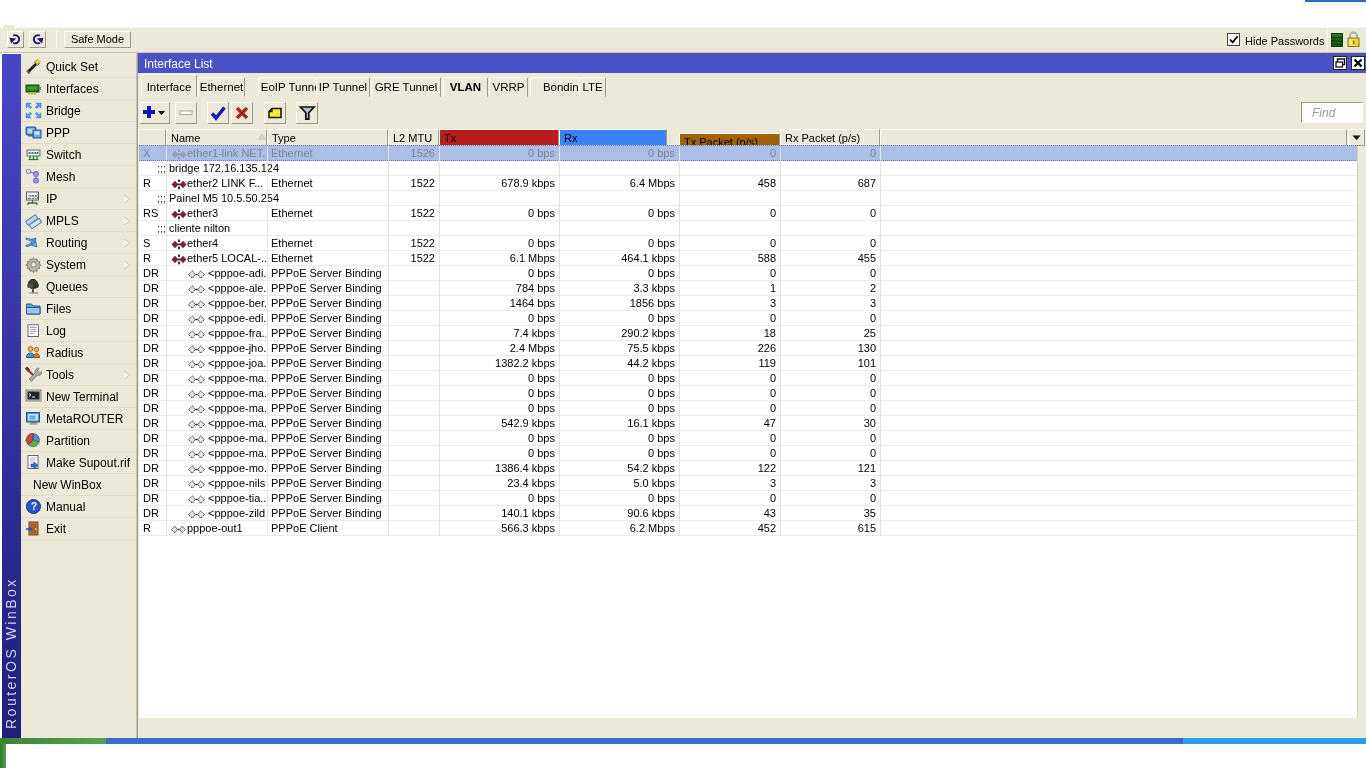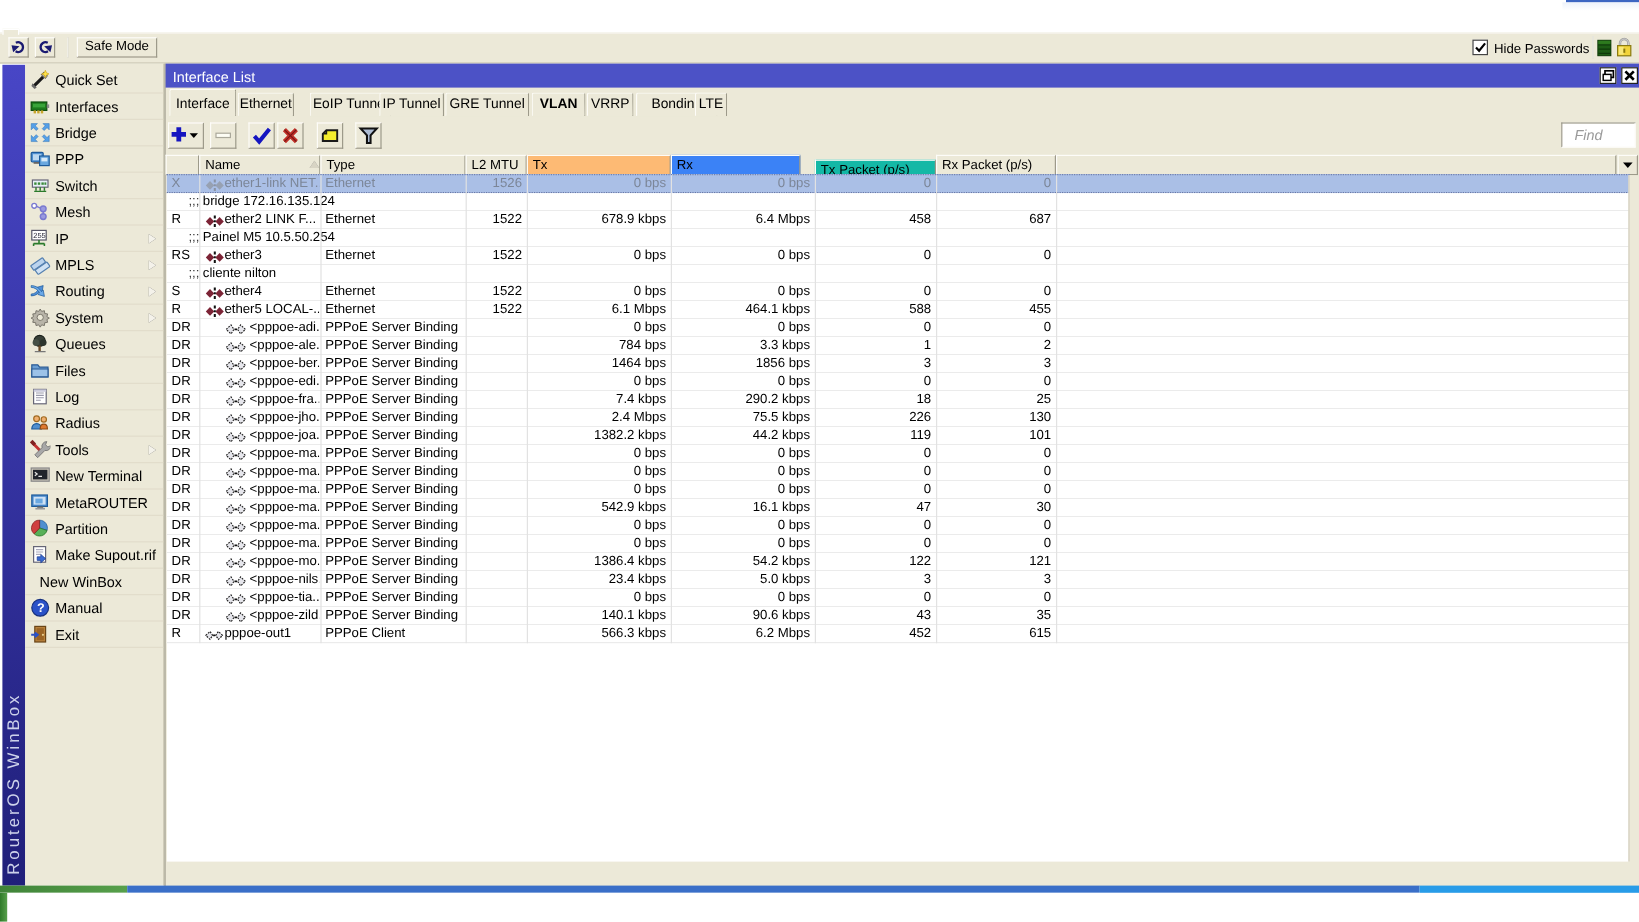--- a/index.html
+++ b/index.html
@@ -296,23 +296,23 @@
         <path d="M3.5 4 h13.5 l-5.2 5.8 v6.4 h-3 v-6.4z" fill="#aebdd4" stroke="#111" stroke-width="1.7"></path>
       </svg></div>
 <div class="abs" style="left:1163px;top:49px;width:62px;height:21px;background:#fff;border:1px solid;border-color:#9d9a8a #fdfcf8 #fdfcf8 #9d9a8a">
       <span style="position:absolute;left:10px;top:3px;color:#9a9a9a;font-style:italic;font-size:12px">Find</span>
     </div>
 <div class="abs" style="left:1px;top:76px;width:1209px;height:17px">
 <div class="abs" style="left:-1px;top:0;width:28px;height:17px;background:#ece9d8;border:1px solid;border-color:#fdfcf8 #9d9a8a #9d9a8a #fdfcf8;padding:2px 0 0 4px;white-space:nowrap;overflow:hidden"></div>
 <div class="abs" style="left:27px;top:0;width:101px;height:17px;background:#ece9d8;border:1px solid;border-color:#fdfcf8 #9d9a8a #9d9a8a #fdfcf8;padding:2px 0 0 4px;white-space:nowrap;overflow:hidden">Name</div>
 <div class="abs" style="left:128px;top:0;width:121px;height:17px;background:#ece9d8;border:1px solid;border-color:#fdfcf8 #9d9a8a #9d9a8a #fdfcf8;padding:2px 0 0 4px;white-space:nowrap;overflow:hidden">Type</div>
 <div class="abs" style="left:249px;top:0;width:51px;height:17px;background:#ece9d8;border:1px solid;border-color:#fdfcf8 #9d9a8a #9d9a8a #fdfcf8;padding:2px 0 0 4px;white-space:nowrap;overflow:hidden">L2 MTU</div>
-<div class="abs" style="left:300px;top:0;width:120px;height:17px;background:#fdba74;border:1px solid;border-color:#fdfcf8 #9d9a8a #9d9a8a #fdfcf8;padding:2px 0 0 4px;white-space:nowrap;overflow:hidden">Tx</div>
+<div class="abs" style="left:300px;top:0;width:120px;height:17px;background:#b91c1c;border:1px solid;border-color:#fdfcf8 #9d9a8a #9d9a8a #fdfcf8;padding:2px 0 0 4px;white-space:nowrap;overflow:hidden">Tx</div>
 <div class="abs" style="left:420px;top:0;width:108px;height:17px;background:#3b82f6;border:1px solid;border-color:#fdfcf8 #9d9a8a #9d9a8a #fdfcf8;padding:2px 0 0 4px;white-space:nowrap;overflow:hidden">Rx</div>
-<div class="abs" style="left:540px;top:4px;width:101px;height:17px;background:#14b8a6;border:1px solid;border-color:#fdfcf8 #9d9a8a #9d9a8a #fdfcf8;padding:2px 0 0 4px;white-space:nowrap;overflow:hidden">Tx Packet (p/s)</div>
+<div class="abs" style="left:540px;top:4px;width:101px;height:17px;background:#a16207;border:1px solid;border-color:#fdfcf8 #9d9a8a #9d9a8a #fdfcf8;padding:2px 0 0 4px;white-space:nowrap;overflow:hidden">Tx Packet (p/s)</div>
 <div class="abs" style="left:641px;top:0;width:100px;height:17px;background:#ece9d8;border:1px solid;border-color:#fdfcf8 #9d9a8a #9d9a8a #fdfcf8;padding:2px 0 0 4px;white-space:nowrap;overflow:hidden">Rx Packet (p/s)</div>
 <div class="abs" style="left:741px;top:0;width:467px;height:17px;background:#ece9d8;border:1px solid;border-color:#fdfcf8 #9d9a8a #9d9a8a #fdfcf8;padding:2px 0 0 4px;white-space:nowrap;overflow:hidden"></div>
 <div class="abs" style="left:119px;top:5px;width:0;height:0;border-bottom:6px solid #d8d4c4;border-left:4px solid transparent;border-right:4px solid transparent;filter:drop-shadow(0 0.5px 0.5px #888)"></div>
 <div class="gbtn" style="left:1209px;top:0;width:17px;height:17px"><svg width="15" height="15">
           <path d="M3.5 5.5 l4 4.5 4-4.5z" fill="#000"></path>
         </svg></div>
 </div>
 <div class="abs" style="left:1px;top:93px;width:1219px;height:572px;background:#fff">
 <div class="abs" style="left:0;top:0;width:1219px">
 <div class="row" style="background:#aabfe6;border-top:1px dotted #7280ab;border-bottom:1px dotted #6a78a5;height:16px;margin-top:-1px;color:#7c8698;">

